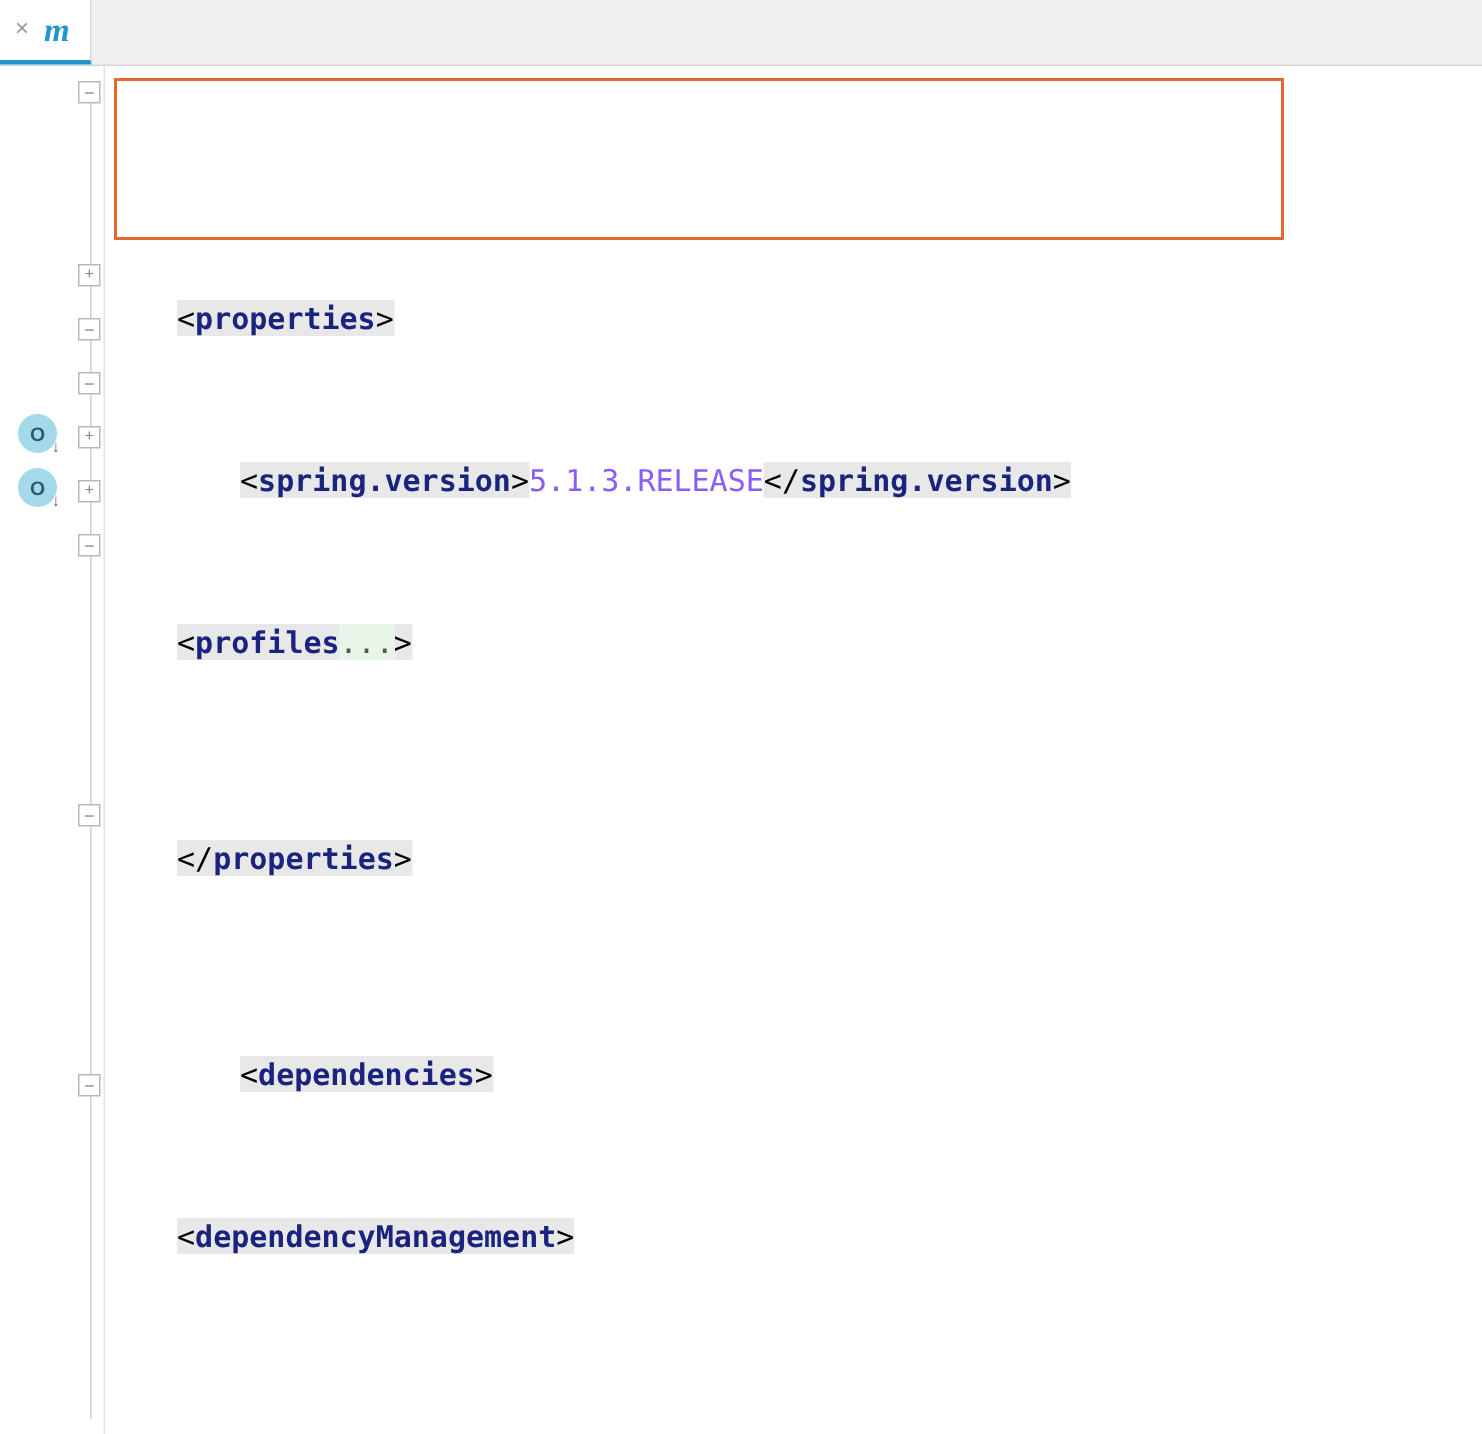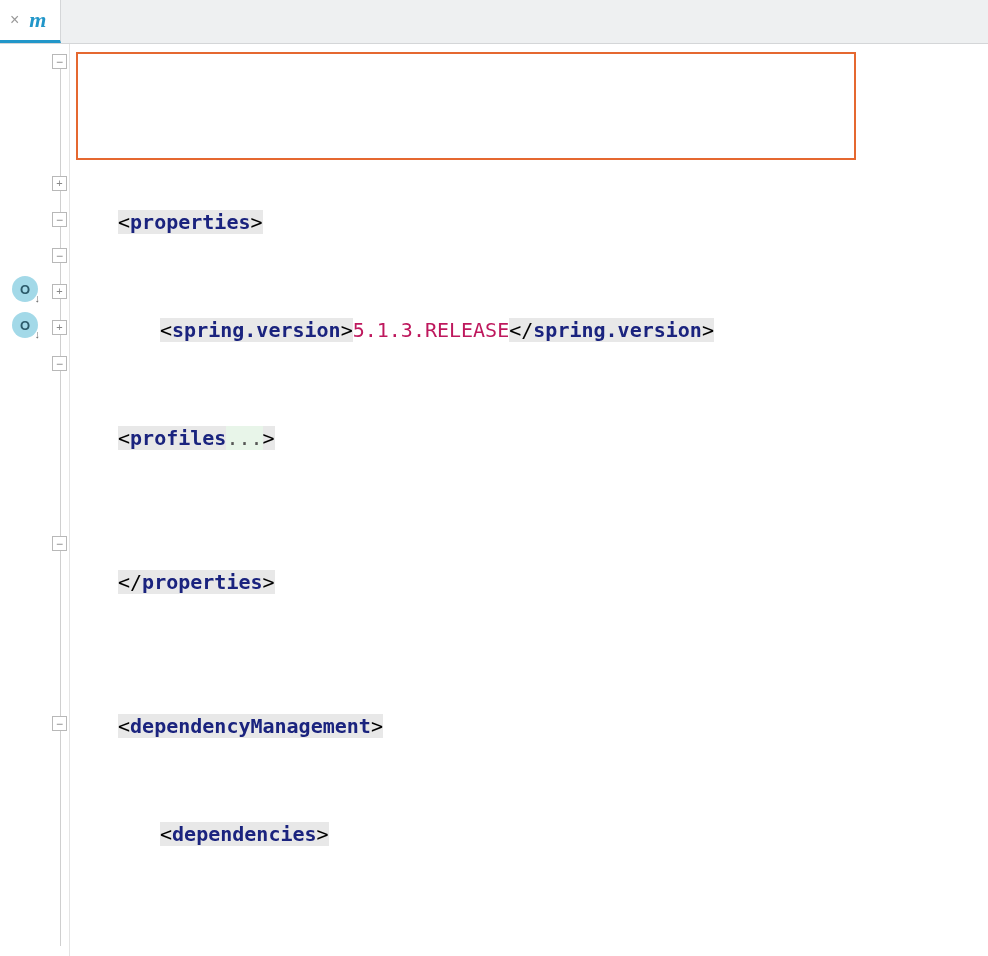--- a/index.html
+++ b/index.html
@@ -99,27 +99,27 @@
 .fold-marker.minus::before { content: "−"; font-size:12px; line-height:1;}
 .fold-marker.plus::before { content: "+"; font-size:11px; line-height:1;}
 
 .code-area {
   flex: 1;
   font-family: "Menlo", "Consolas", "DejaVu Sans Mono", monospace;
   font-size: 20px;
   line-height: 36px;
   white-space: pre;
   position: relative;
-  padding-top: 16px;
+  padding-top: 6px;
 }
 .code-line { height: 36px; padding-left: 6px; }
 .tag-bg { background: #e8e8e8; }
 .tag-bracket { color: #000; }
 .tag-name { color: #1a237e; font-weight: bold; }
-.text-val { color: #be185d; }
+.text-val { color: #8b5cf6; }
 .fold-dots { background: #e8f5e9; color: #555; }
 .highlight-box {
   position: absolute;
   border: 2px solid #e56830;
   left: 6px;
   top: 8px;
   width: 780px;
   height: 108px;
   pointer-events: none;
 }
@@ -157,22 +157,22 @@
 
   <div class="code-area">
     <div class="highlight-box"></div>
 
     <div class="code-line"><span class="i4"></span><span class="tag-bg"><span class="tag-bracket">&lt;</span><span class="tag-name">properties</span><span class="tag-bracket">&gt;</span></span></div>
     <div class="code-line"><span class="i8"></span><span class="tag-bg"><span class="tag-bracket">&lt;</span><span class="tag-name">spring.version</span><span class="tag-bracket">&gt;</span></span><span class="text-val">5.1.3.RELEASE</span><span class="tag-bg"><span class="tag-bracket">&lt;/</span><span class="tag-name">spring.version</span><span class="tag-bracket">&gt;</span></span></div>
     <div class="code-line"><span class="i4"></span><span class="tag-bg"><span class="tag-bracket">&lt;</span><span class="tag-name">profiles</span><span class="fold-dots">...</span><span class="tag-bracket">&gt;</span></span></div>
 
     <div class="code-line"><span class="i4"></span><span class="tag-bg"><span class="tag-bracket">&lt;/</span><span class="tag-name">properties</span><span class="tag-bracket">&gt;</span></span></div>
 
+    <div class="code-line"><span class="i8"></span><span class="tag-bg"><span class="tag-bracket">&lt;</span><span class="tag-name">dependencies</span><span class="tag-bracket">&gt;</span></span></div>
     <div class="code-line"><span class="i4"></span><span class="tag-bg"><span class="tag-bracket">&lt;</span><span class="tag-name">dependencyManagement</span><span class="tag-bracket">&gt;</span></span></div>
-    <div class="code-line"><span class="i8"></span><span class="tag-bg"><span class="tag-bracket">&lt;</span><span class="tag-name">dependencies</span><span class="tag-bracket">&gt;</span></span></div>
 
     <div class="code-line"><span class="i12"></span></div>
     
 
     
     
     
     
     
 

